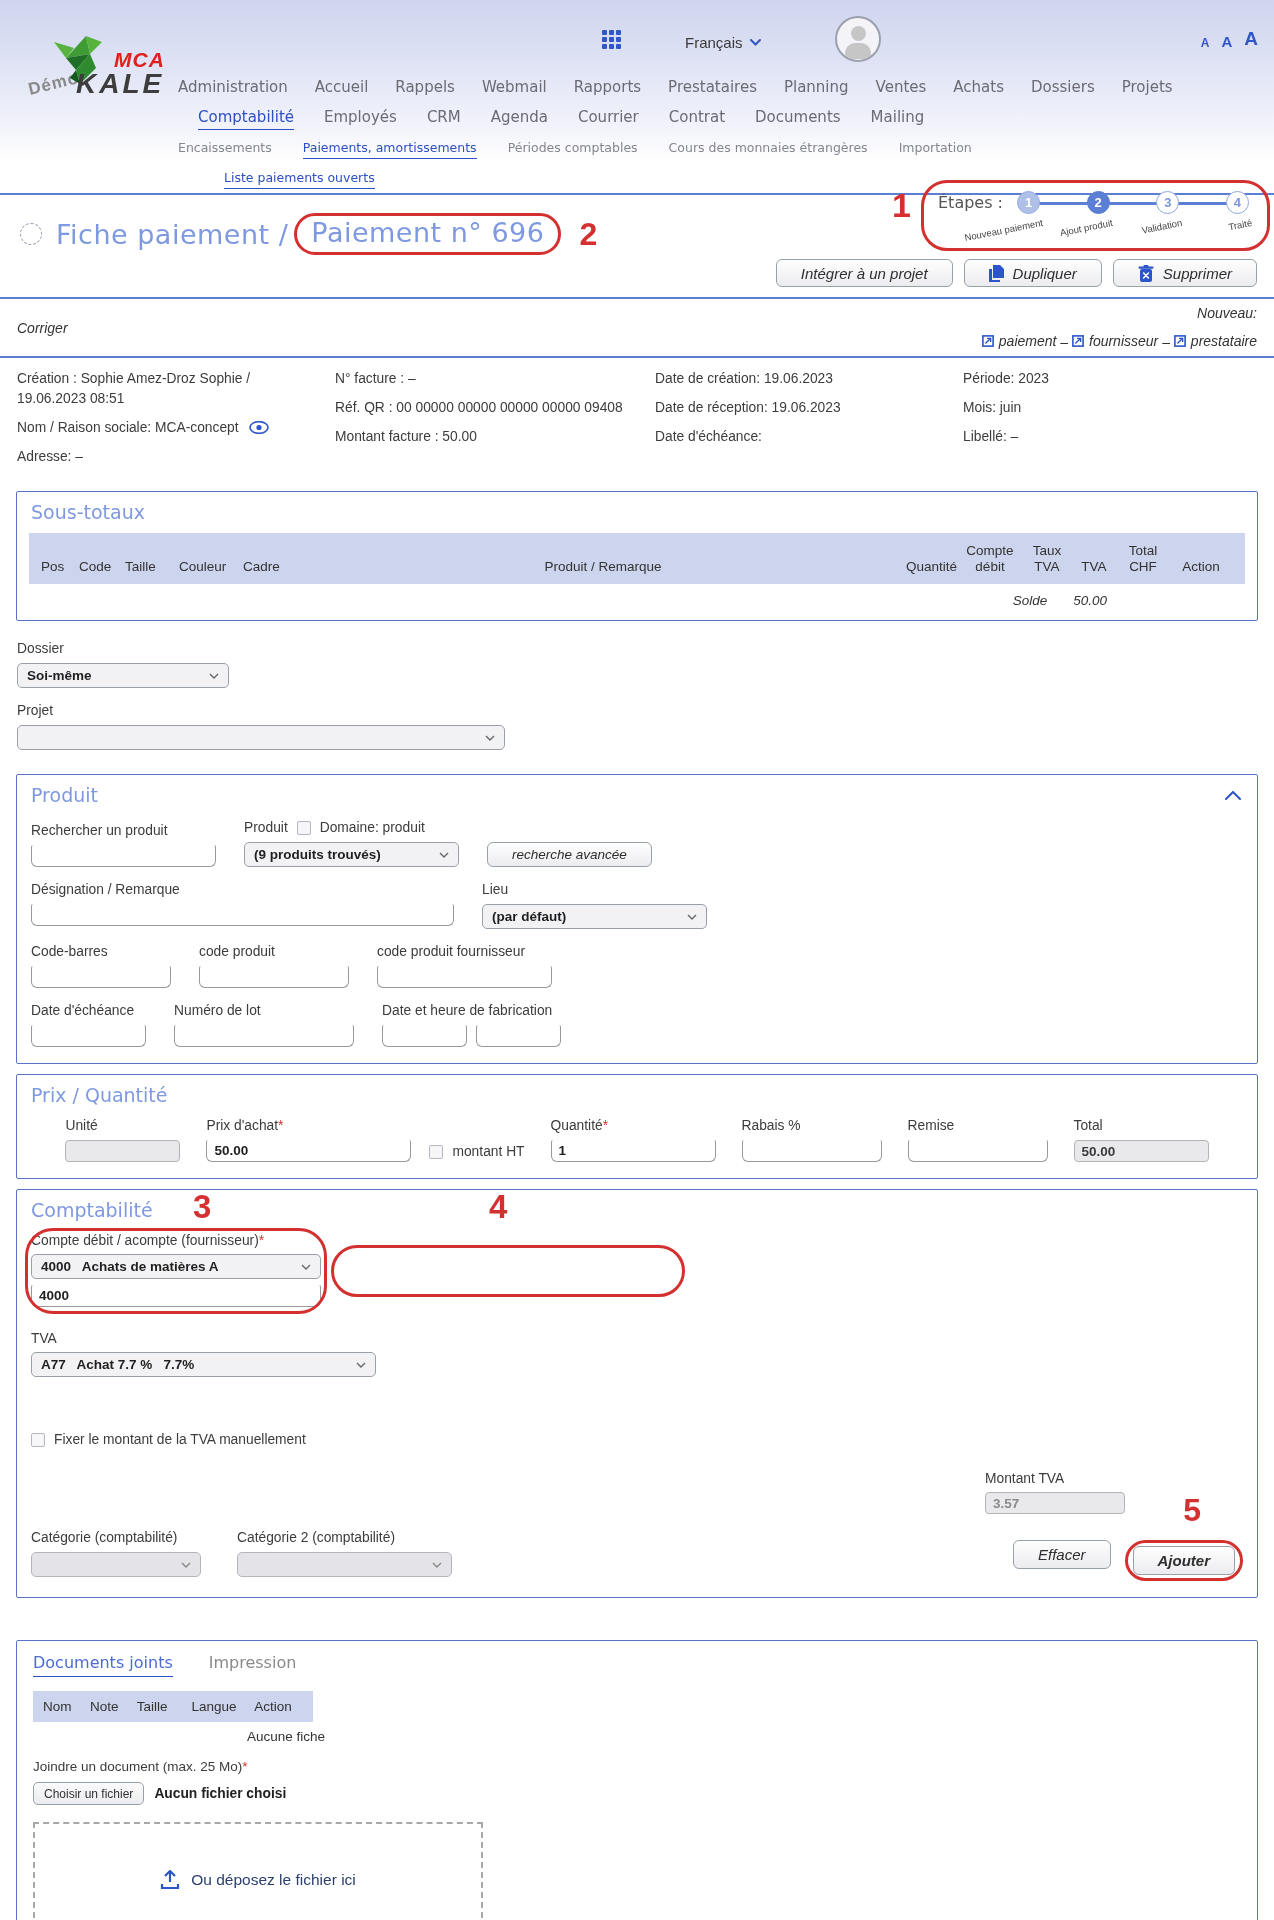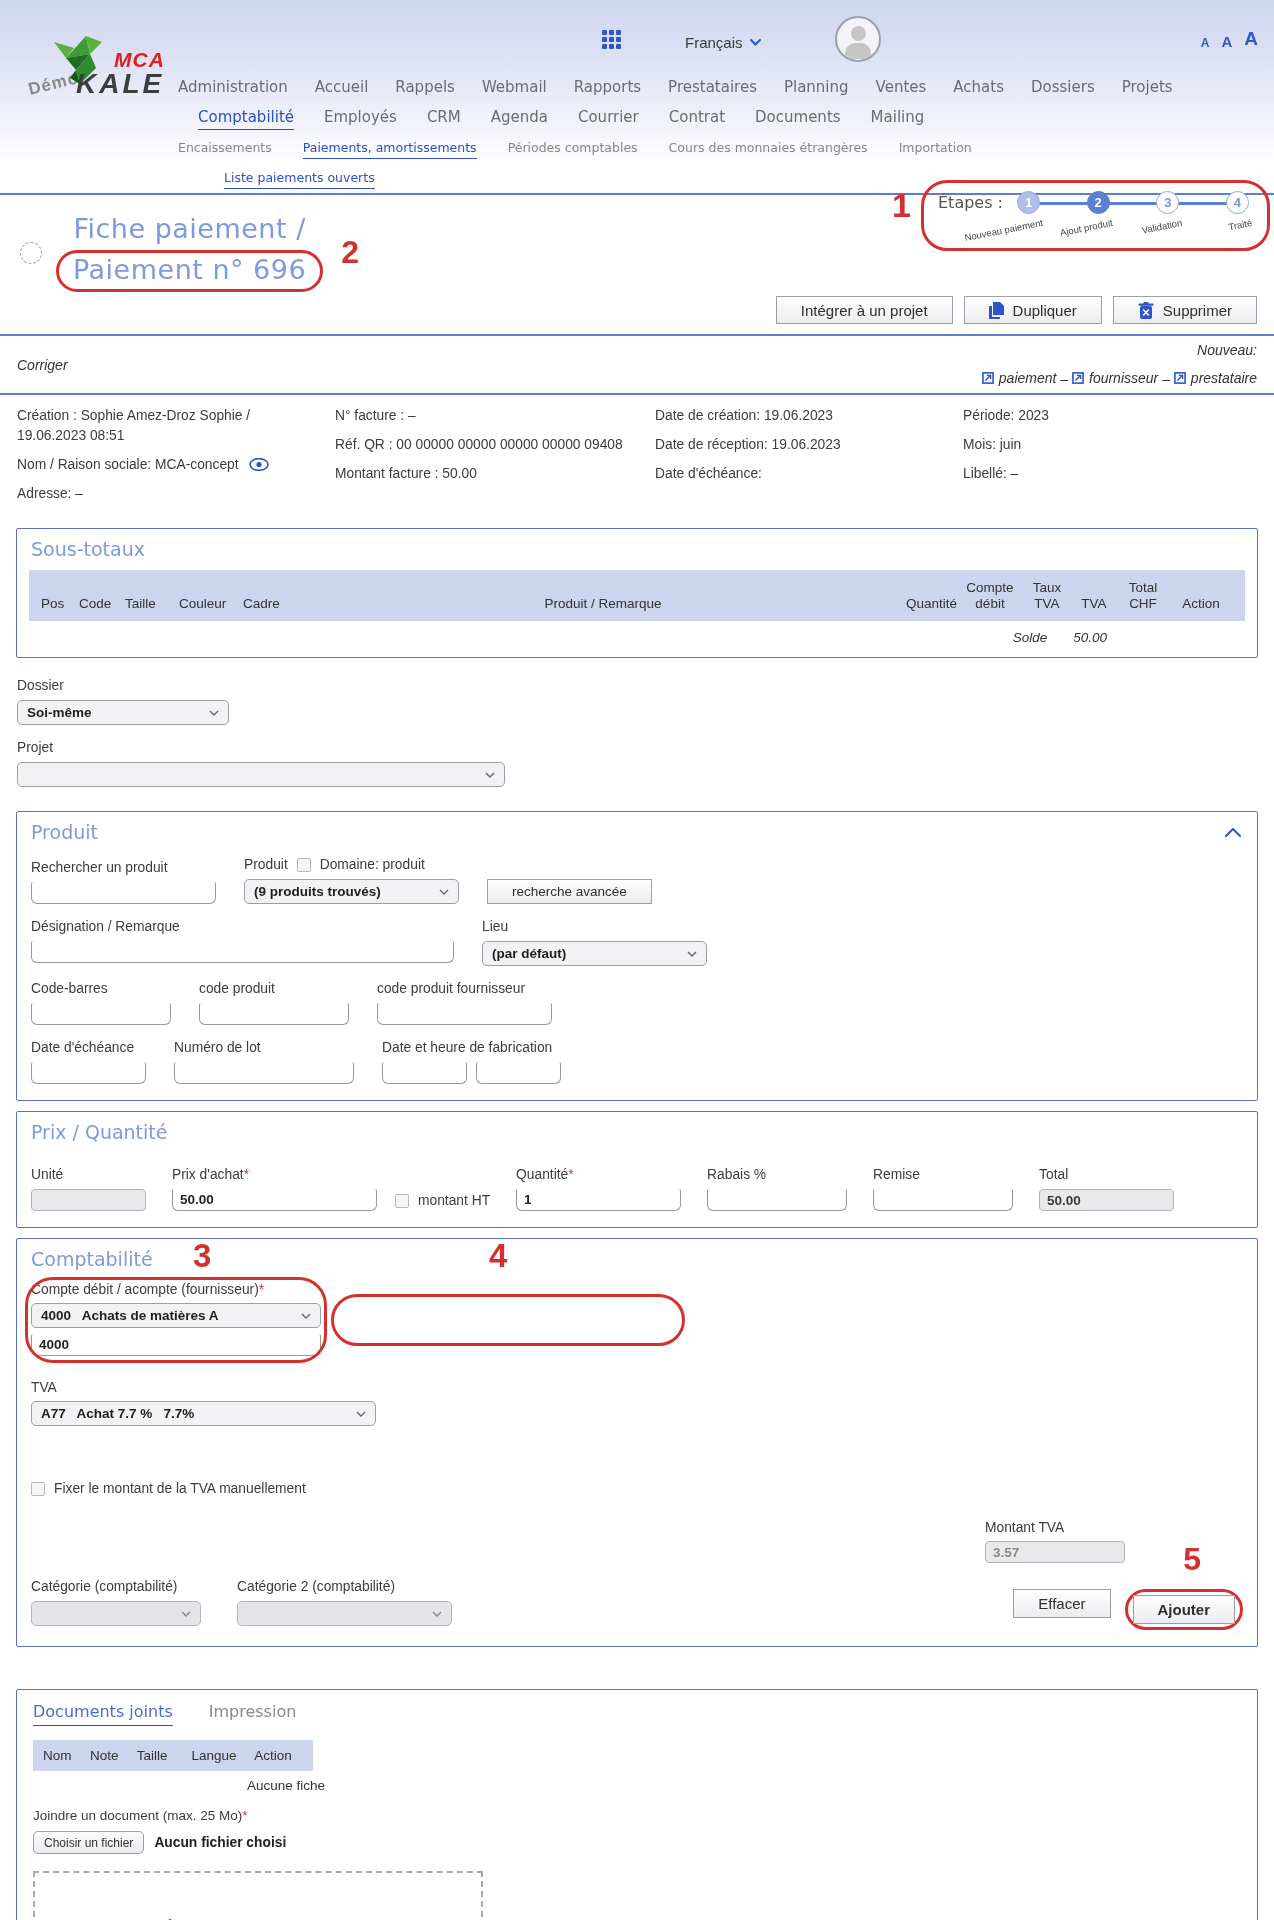--- a/index.html
+++ b/index.html
@@ -56,28 +56,28 @@
   .step { position:relative; width:23px; }
   .step-circle { width:23px; height:23px; border-radius:50%; font-size:13px; display:flex; align-items:center; justify-content:center;
     border:1.5px solid #8fa6dd; background:#fff; color:#7b96dd; font-weight:600; }
   .step.done .step-circle { background:#aebfe8; border-color:#98abdf; color:#fff; }
   .step.current .step-circle { background:#5b7fd4; border-color:#5b7fd4; color:#fff; }
   .step-label { position:absolute; top:26px; right:-2px; transform:rotate(-11deg); transform-origin:top right; font-size:9.5px; color:#444; white-space:nowrap; }
 
   
   .title-row { display:flex; align-items:center; gap:14px; margin:18px 0 0 20px; }
   .title-circle { width:22px; height:22px; border:1.5px dashed #9aa0b5; border-radius:50%; flex:0 0 auto; }
-  .page-title { font-size:27px; font-weight:400; color:#7e99e0; letter-spacing:0.5px; font-family:"DejaVu Sans", sans-serif; display:flex; align-items:center; gap:6px;flex-direction:column; }
+  .page-title { font-size:27px; font-weight:400; color:#7e99e0; letter-spacing:0.5px; font-family:"DejaVu Sans", sans-serif; display:flex; align-items:center; gap:6px; }
   .title-highlight { border:3px solid #d43030; border-radius:26px; padding:1px 14px 4px; display:inline-block; }
   .ann2-num { font-size:32px; margin-left:4px; }
 
   .actions-row { display:flex; justify-content:flex-end; gap:11px; margin:4px 17px 0; }
-  .btn { height:28px; padding:8px 24px; font-size:15px; color:#2e2e2e; border:1px solid #98a0a8; border-radius:0;
+  .btn { height:28px; padding:8px 24px; font-size:15px; color:#2e2e2e; border:1px solid #98a0a8; border-radius:6px;
     background:linear-gradient(#fefefe,#ececf0); display:inline-flex; align-items:center; gap:9px; cursor:pointer;
-    font-family:"Liberation Sans", sans-serif; }
+    font-family:"Liberation Sans", sans-serif;font-style:italic; }
 
   
   .subheader { display:flex; justify-content:space-between; align-items:center; padding:6px 17px; font-size:14px; color:#333;font-style:italic; }
   .corriger { cursor:pointer; }
   .nouveau { display:flex; align-items:flex-end; gap:12px;flex-direction:column; }
   .nv-link { display:inline-flex; align-items:center; gap:5px; cursor:pointer; }
 
   
   .info-grid { display:grid; grid-template-columns:318px 320px 308px 1fr; padding:12px 17px 0; font-size:13.8px; color:#3c3c3c; }
   .info-grid p { margin-bottom:11px; line-height:1.3; padding-right:24px; }
@@ -487,21 +487,21 @@
             <input class="inp w85" style="">
           </div>
         </div>
       </div>
     </div>
   </section>
 
   <section class="box" style="margin-top:10px;">
     <h2 class="box-title">Prix / Quantité</h2>
     <div class="box-body">
-      <div class="fr end" style="margin-top:14px;gap:26px;">
+      <div class="fr end" style="margin-top:2px;gap:26px;justify-content:center;">
         <div class="field">
           <label class="f-label">Unité</label>
           <input class="inp gray w115" disabled="" style="">
         </div>
         <div class="field">
           <label class="f-label"><span>Prix d'achat</span><span class="req">*</span></label>
           <input class="inp w205" value="50.00" style="">
         </div>
         <div class="ht-row">
           <span class="checkbox"></span>

